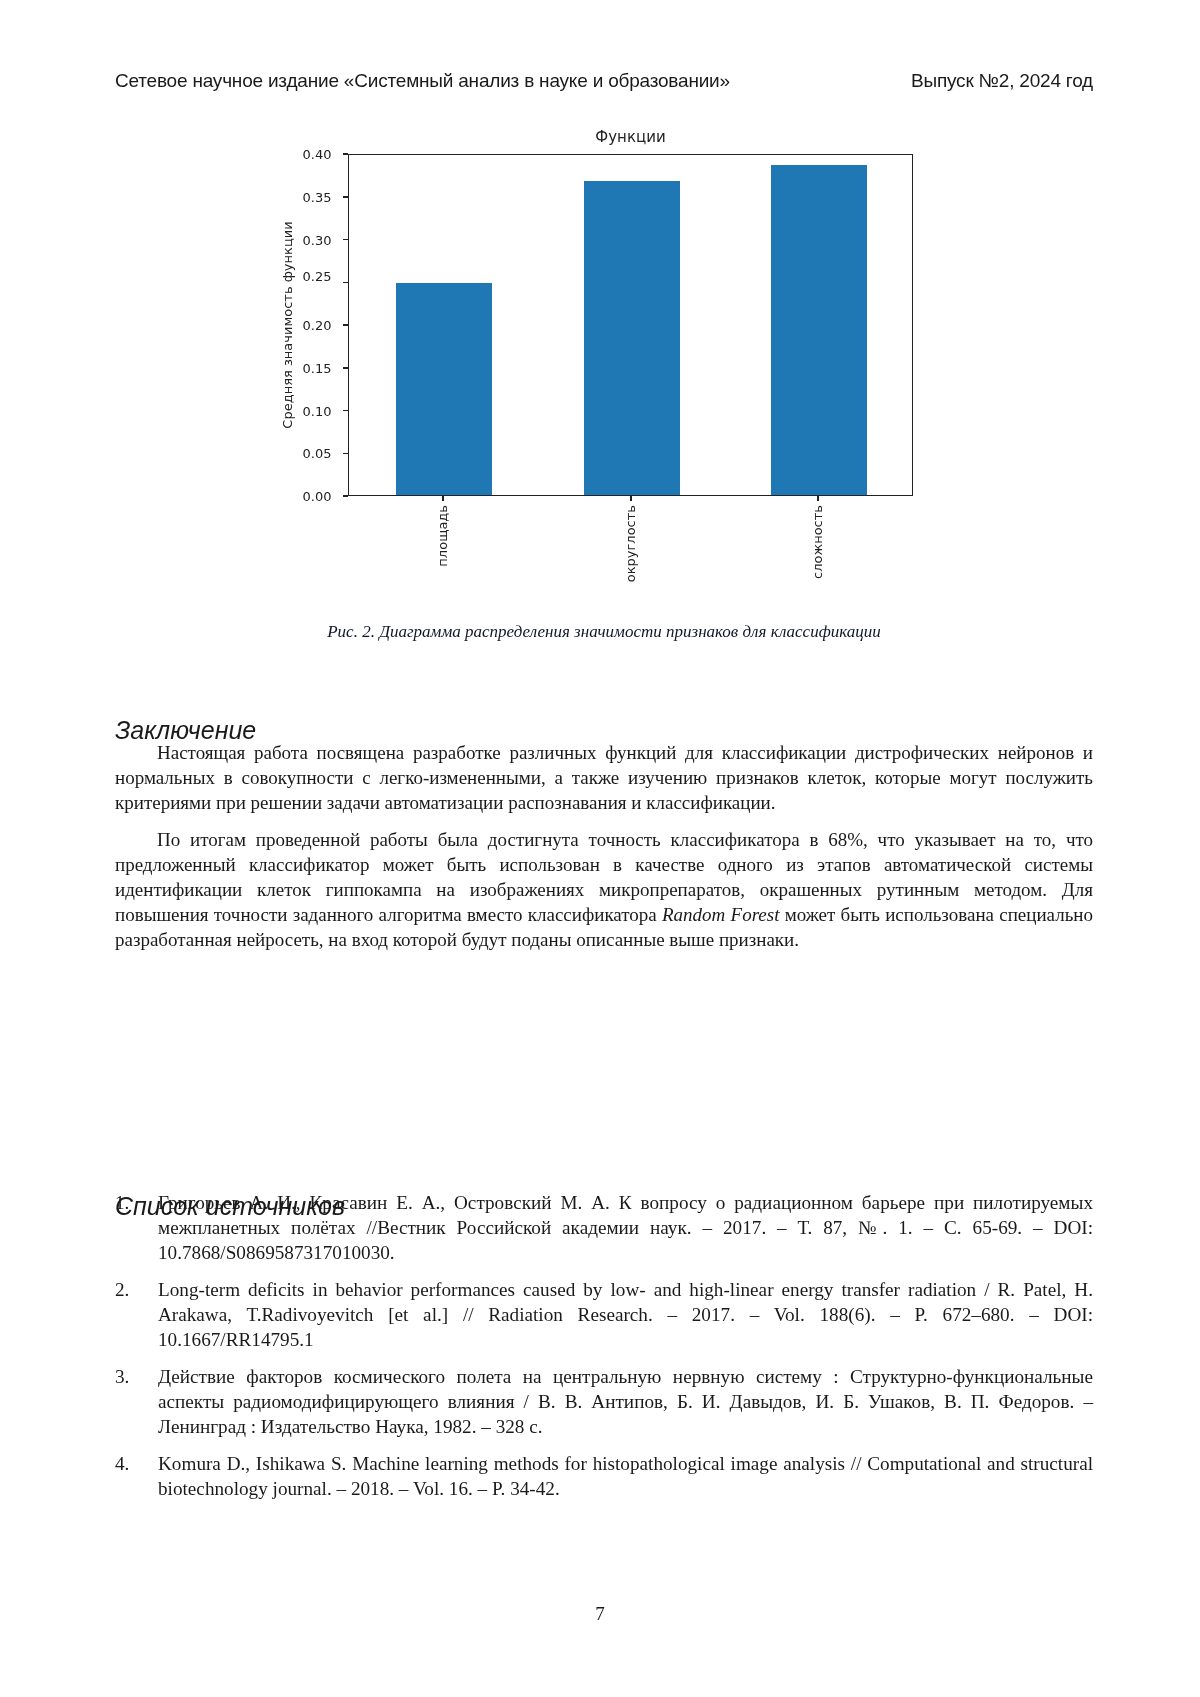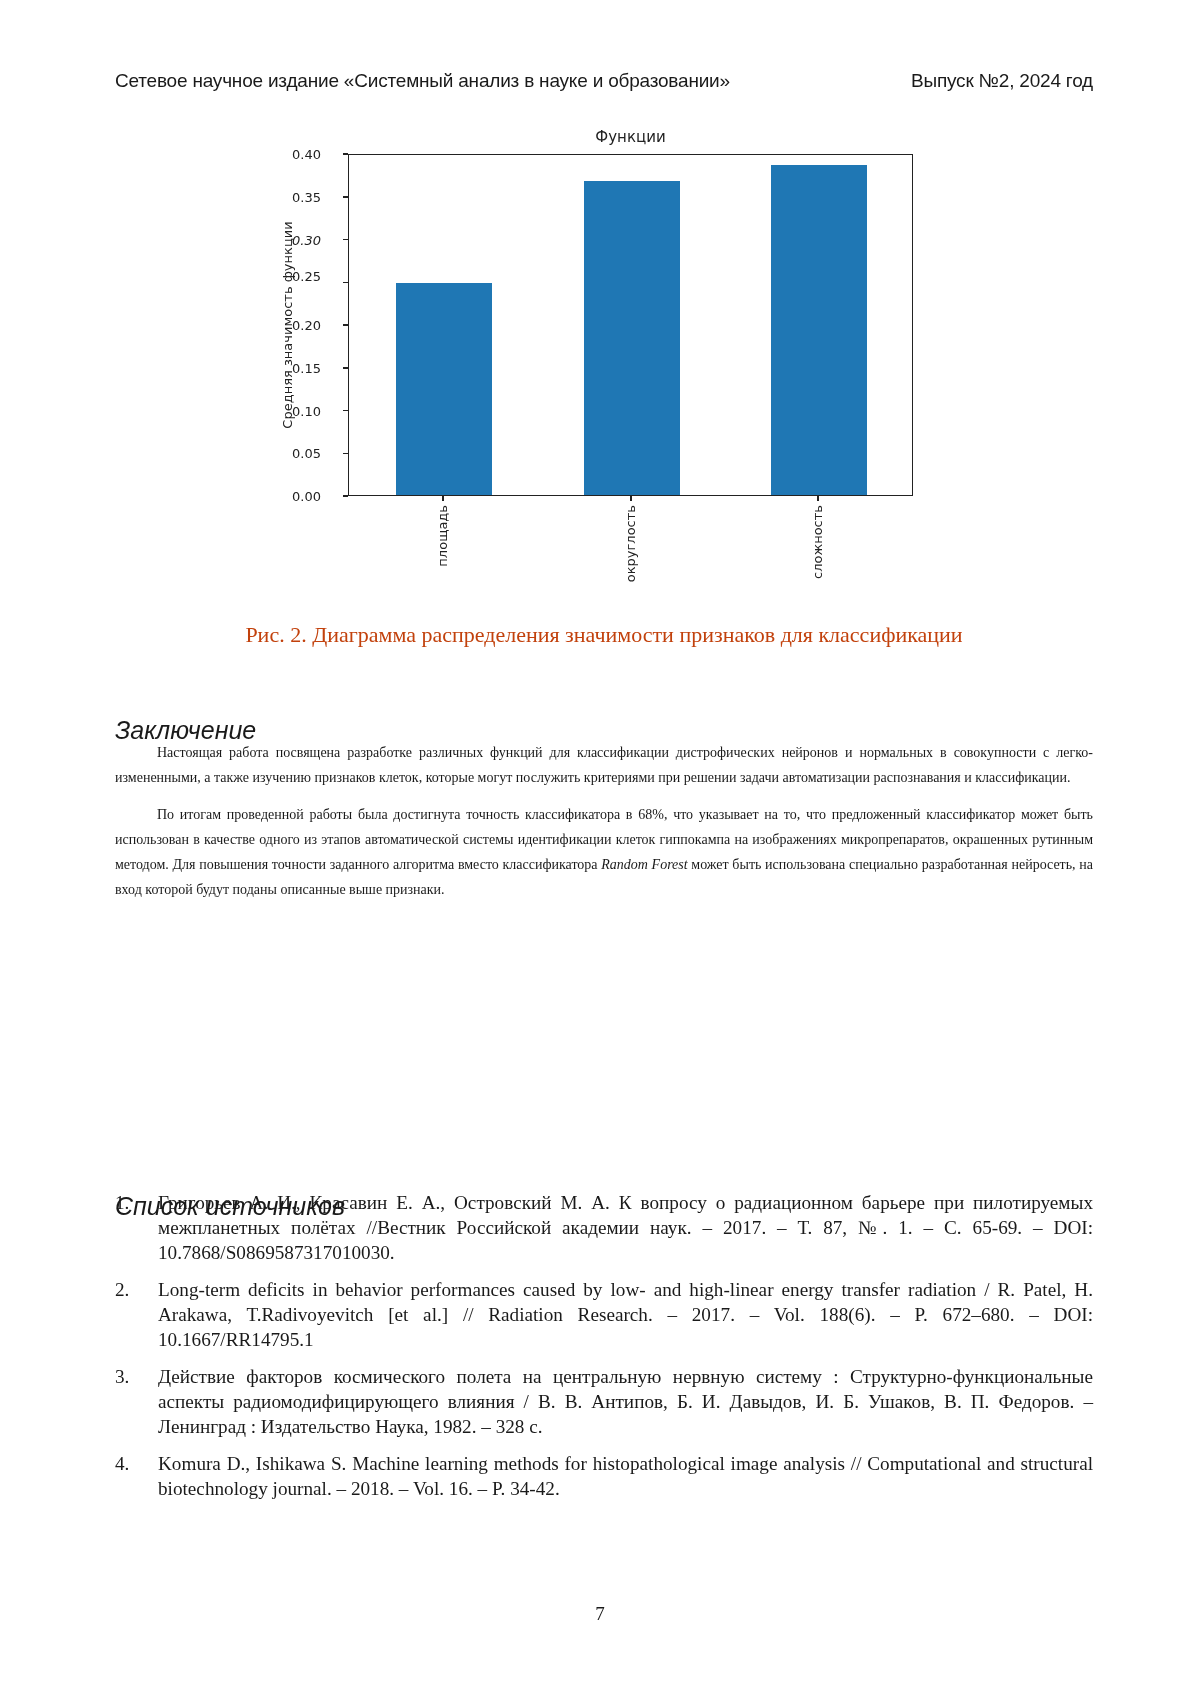--- a/index.html
+++ b/index.html
@@ -15,50 +15,50 @@
   .chart-title {
     position: absolute; left: 348px; width: 565px; top: 128px; text-align: center;
     font-family: "DejaVu Sans", sans-serif; font-size: 15px; color: #222;
   }
   .plot {
     position: absolute; left: 348px; top: 154px; width: 565px; height: 342px;
     border: 1.5px solid #222; box-sizing: border-box;
   }
   .bar { position: absolute; bottom: 0; background: #1f77b4; }
   .ytick {
-    position: absolute; left: 292px; width: 50px; text-align: left;
+    position: absolute; left: 292px; width: 50px; text-align: center;
     font-family: "DejaVu Sans", sans-serif; font-size: 13px; color: #222;
     transform: translateY(-50%);
   }
   .ytick-mark { position: absolute; left: 343px; width: 5px; height: 1.5px; background: #222; }
   .xtick-mark { position: absolute; top: 496px; width: 1.5px; height: 5px; background: #222; }
   .xtick {
     position: absolute; top: 505px;
     font-family: "DejaVu Sans", sans-serif; font-size: 13px; color: #222;
     writing-mode: vertical-rl; transform: rotate(180deg); white-space: nowrap;
   }
   .ylabel {
     position: absolute; left: 287px; top: 325px;
     font-family: "DejaVu Sans", sans-serif; font-size: 13px; color: #222;
     transform: translate(-50%, -50%) rotate(-90deg); white-space: nowrap;
   }
 
   .caption {
     position: absolute; left: 115px; width: 978px; top: 622px; text-align: center;
-    font-family: "Liberation Serif", serif; font-size: 22px; color: #c2410c;
+    font-family: "Liberation Serif", serif; font-style: italic; font-size: 17px; color: #0f172a;
   }
 
   .heading {
     position: absolute; left: 115px;
     font-family: "Liberation Sans", sans-serif; font-style: italic; font-size: 25px; color: #1a1a1a;
   }
 
   .body-text {
     position: absolute; left: 115px; width: 978px;
-    font-family: "Liberation Serif", serif; font-size: 14px; line-height: 25px;
+    font-family: "Liberation Serif", serif; font-size: 19px; line-height: 25px;
     text-align: justify; color: #1a1a1a;
   }
   .body-text p { margin: 0 0 12px 0; text-indent: 42px; }
 
   .refs { position: absolute; left: 115px; width: 978px; top: 1190px; margin: 0; padding: 0; list-style: none;
     font-family: "Liberation Serif", serif; font-size: 19.2px; line-height: 25px; color: #1a1a1a; }
   .refs li { display: flex; margin-bottom: 12px; }
   .refs .num { width: 43px; flex: 0 0 43px; }
   .refs .txt { flex: 1; text-align: justify; }
 
@@ -86,21 +86,21 @@
         <div class="ytick" style="top: 453.25px;">0.05</div>
         <div class="ytick-mark" style="top: 452.5px;"></div>
         <div class="ytick" style="top: 410.5px;">0.10</div>
         <div class="ytick-mark" style="top: 409.75px;"></div>
         <div class="ytick" style="top: 367.75px;">0.15</div>
         <div class="ytick-mark" style="top: 367px;"></div>
         <div class="ytick" style="top: 325px;">0.20</div>
         <div class="ytick-mark" style="top: 324.25px;"></div>
         <div class="ytick" style="top: 276px;">0.25</div>
         <div class="ytick-mark" style="top: 281.5px;"></div>
-        <div class="ytick" style="top: 239.5px; font-style: italic;">0.30</div>
+        <div class="ytick" style="top: 239.5px;">0.30</div>
         <div class="ytick-mark" style="top: 238.75px;"></div>
         <div class="ytick" style="top: 196.75px;">0.35</div>
         <div class="ytick-mark" style="top: 196px;"></div>
         <div class="ytick" style="top: 154px;">0.40</div>
         <div class="ytick-mark" style="top: 153.25px;"></div>
       </div>
     <div class="plot" id="plot">
         <div class="bar" style="left: 47px; width: 96px; height: 212.04px; background: rgb(31, 119, 180);"></div>
         <div class="bar" style="left: 235px; width: 96px; height: 313.785px; background: rgb(31, 119, 180);"></div>
         <div class="bar" style="left: 422px; width: 96px; height: 330.03px; background: rgb(31, 119, 180);"></div>

